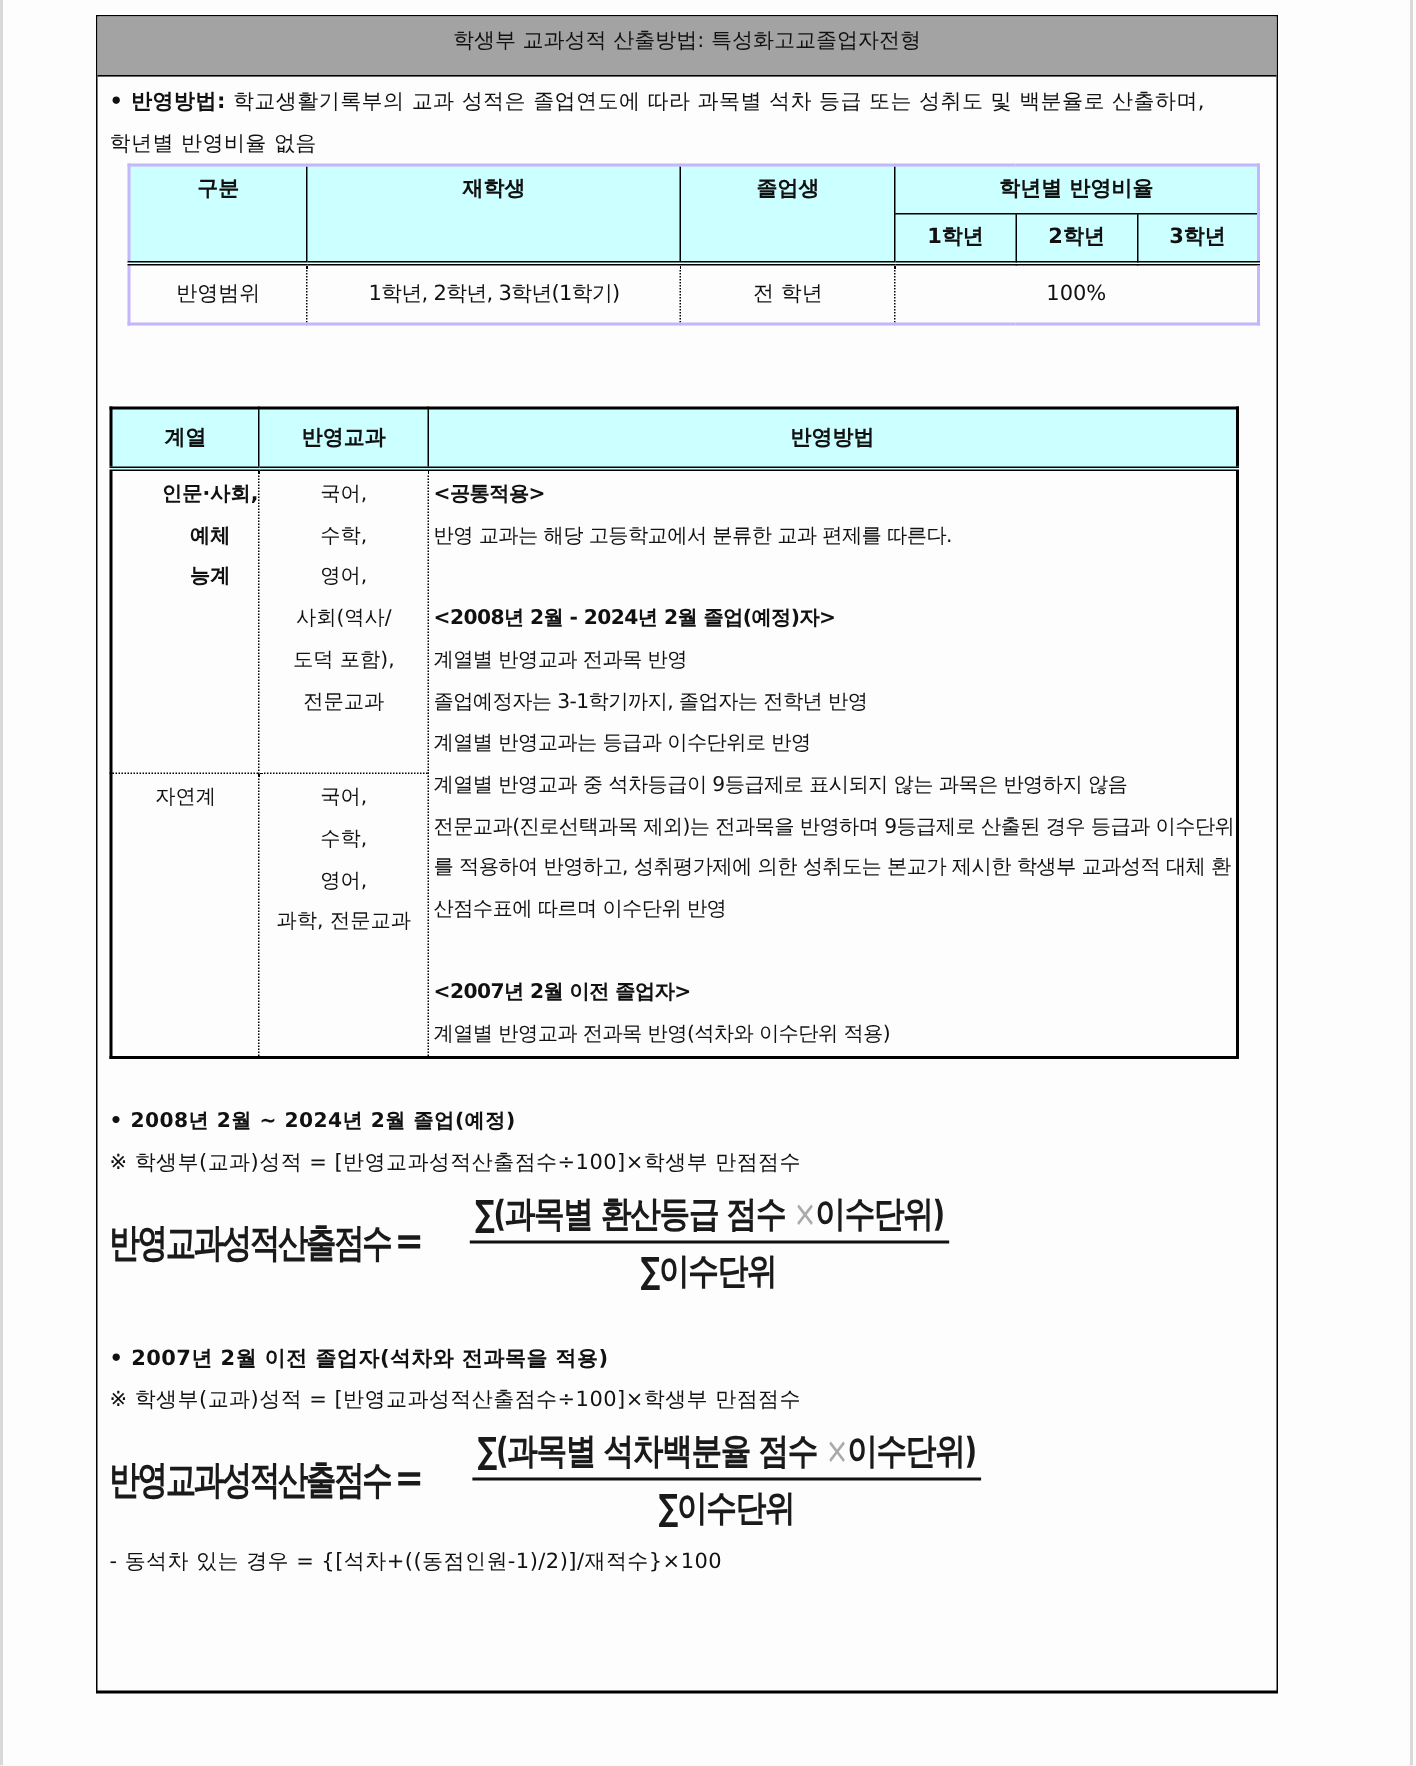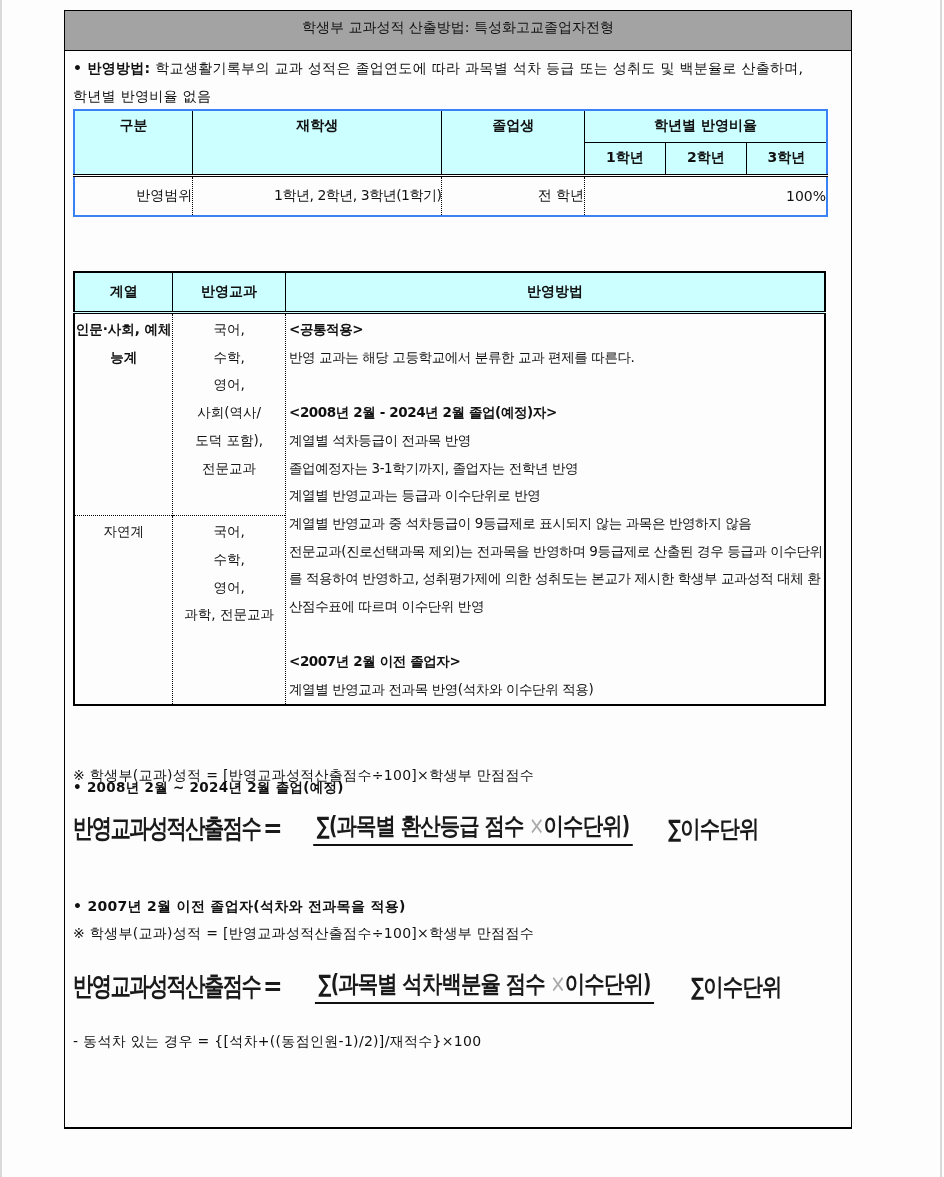--- a/index.html
+++ b/index.html
@@ -13,39 +13,39 @@
     position:absolute; left:64px; top:10px; width:786px; height:1116px;
     border:1px solid #000; border-bottom:2px solid #000; background:#fdfdfd;
   }
   .title-bar {
     position:absolute; left:0; top:0; width:786px; height:39px; background:#a3a3a3;
     border-bottom:1px solid #000; text-align:center; line-height:33px; font-size:14px;
   }
   .para { position:absolute; left:8px; font-size:14px; line-height:28px; width:776px; letter-spacing:0.3px; }
   .bold { font-weight:bold; }
   table { border-collapse:collapse; position:absolute; font-size:14px; }
-  .t1 { left:8px; top:98px; width:755px; border:2px solid #3b82f6;padding-left:25px; }
+  .t1 { left:20px; top:98px; width:755px; border:2px solid #c4b5fd;padding-left:25px; }
   .t1 th { background:#ccffff; font-weight:bold; border:1px solid #000; text-align:center; padding:0; }
-  .t1 td { text-align:right; border-top:3px double #000; border-left:1px dotted #000; padding:0; height:38px; }
+  .t1 td { text-align:center; border-top:3px double #000; border-left:1px dotted #000; padding:0; height:38px; }
   .t1 td:first-child { border-left:none; }
   .t2 { left:8px; top:260px; width:753px; border:2px solid #000; }
   .t2 th { background:#ccffff; font-weight:bold; border:1px solid #000; text-align:center; height:38px; padding:0; }
   .t2 td { vertical-align:top; border-left:1px dotted #000; padding:0; font-size:13.5px; line-height:27.7px; }
   .t2 td.c1 { border-left:none; text-align:center; }
   .t2 td.c2 { text-align:center; }
   .t2 td.c3 { padding-left:3px; text-align:left; letter-spacing:-0.4px; }
   .t2 tr.r1 td { border-top:3px double #000; }
   .t2 tr.r2 td.c1, .t2 tr.r2 td.c2 { border-top:1px dotted #000; }
   .formula {
     position:absolute; left:8px; height:62px; display:flex; align-items:center;
     font-family:"DejaVu Sans Condensed","DejaVu Sans", sans-serif; font-weight:bold; color:#1a1a1a;
   }
   .formula .lhs { font-size:26px; letter-spacing:-2px; transform:scaleX(0.78); transform-origin:left center; display:inline-block; width:150px; white-space:nowrap; }
   .formula .eq { font-size:26px; margin:0 2px 0 40px; }
-  .frac { display:inline-flex; align-items:center;justify-content:flex-end; }
+  .frac { display:inline-flex; flex-direction:column; align-items:center;justify-content:flex-end; }
   .frac .num { font-size:24px; letter-spacing:-1px; padding:0 4px 2px 4px; border-bottom:2px solid #111; white-space:nowrap; transform:scaleX(0.85); }
   .frac .den { font-size:24px; letter-spacing:-1px; padding-top:2px; white-space:nowrap; transform:scaleX(0.85); }
   .times { color:#aaa; font-weight:normal; }
 </style>
 </head>
 <body>
 
 <div class="page-edge-left"></div>
 <div class="page-edge-right"></div>
 
@@ -94,38 +94,38 @@
         <col style="width:113px">
         <col style="width:541px">
       </colgroup>
     <tbody>
         <tr>
       <th>계열</th>
       <th>반영교과</th>
       <th>반영방법</th>
     </tr>
     <tr class="r1" style="height:202px;">
-      <td class="c1 bold" style="padding-top:2px;">
+      <td class="c1 bold" style="padding-top:2px;padding-left:33px;">
         <span>인문·사회, 예체</span><br>
         <span>능계</span>
       </td>
       <td class="c2" style="padding-top:2px;">
         <span>국어,</span><br>
         <span>수학,</span><br>
         <span>영어,</span><br>
         <span>사회(역사/</span><br>
         <span>도덕 포함),</span><br>
         <span>전문교과</span>
       </td>
       <td class="c3" rowspan="2" style="padding-top:2px;">
         <div class="bold">&lt;공통적용&gt;</div>
         <div>반영 교과는 해당 고등학교에서 분류한 교과 편제를 따른다.</div>
         <div style="height:27.7px"></div>
         <div class="bold">&lt;2008년 2월 - 2024년 2월 졸업(예정)자&gt;</div>
-        <div>계열별 석차등급이 전과목 반영</div>
+        <div>계열별 반영교과 전과목 반영</div>
         <div>졸업예정자는 3-1학기까지, 졸업자는 전학년 반영</div>
         <div>계열별 반영교과는 등급과 이수단위로 반영</div>
         <div>계열별 반영교과 중 석차등급이 9등급제로 표시되지 않는 과목은 반영하지 않음</div>
         <div>전문교과(진로선택과목 제외)는 전과목을 반영하며 9등급제로 산출된 경우 등급과 이수단위</div>
         <div>를 적용하여 반영하고, 성취평가제에 의한 성취도는 본교가 제시한 학생부 교과성적 대체 환</div>
         <div>산점수표에 따르며 이수단위 반영</div>
         <div style="height:27.7px"></div>
         <div class="bold">&lt;2007년 2월 이전 졸업자&gt;</div>
         <div>계열별 반영교과 전과목 반영(석차와 이수단위 적용)</div>
       </td>
@@ -137,21 +137,21 @@
       <td class="c2" style="padding-top:2px;">
         <span>국어,</span><br>
         <span>수학,</span><br>
         <span>영어,</span><br>
         <span>과학, 전문교과</span>
       </td>
     </tr>
   </tbody>
     </table>
 
-  <div class="para bold" style="top:722px;font-size:13.5px;margin-top:40px;">• 2008년 2월 ~ 2024년 2월 졸업(예정)</div>
+  <div class="para bold" style="top:722px;font-size:13.5px;">• 2008년 2월 ~ 2024년 2월 졸업(예정)</div>
   <div class="para" style="top:750px;">※ 학생부(교과)성적 = [반영교과성적산출점수÷100]×학생부 만점점수</div>
   <div class="formula" style="top:786px;">
     <span class="lhs">반영교과성적산출점수</span>
     <span class="eq">=</span>
     <span class="frac">
       <span class="num"><span>∑(과목별 환산등급 점수 </span><span class="times">×</span><span>이수단위)</span></span>
       <span class="den">∑이수단위</span>
     </span>
   </div>
 

